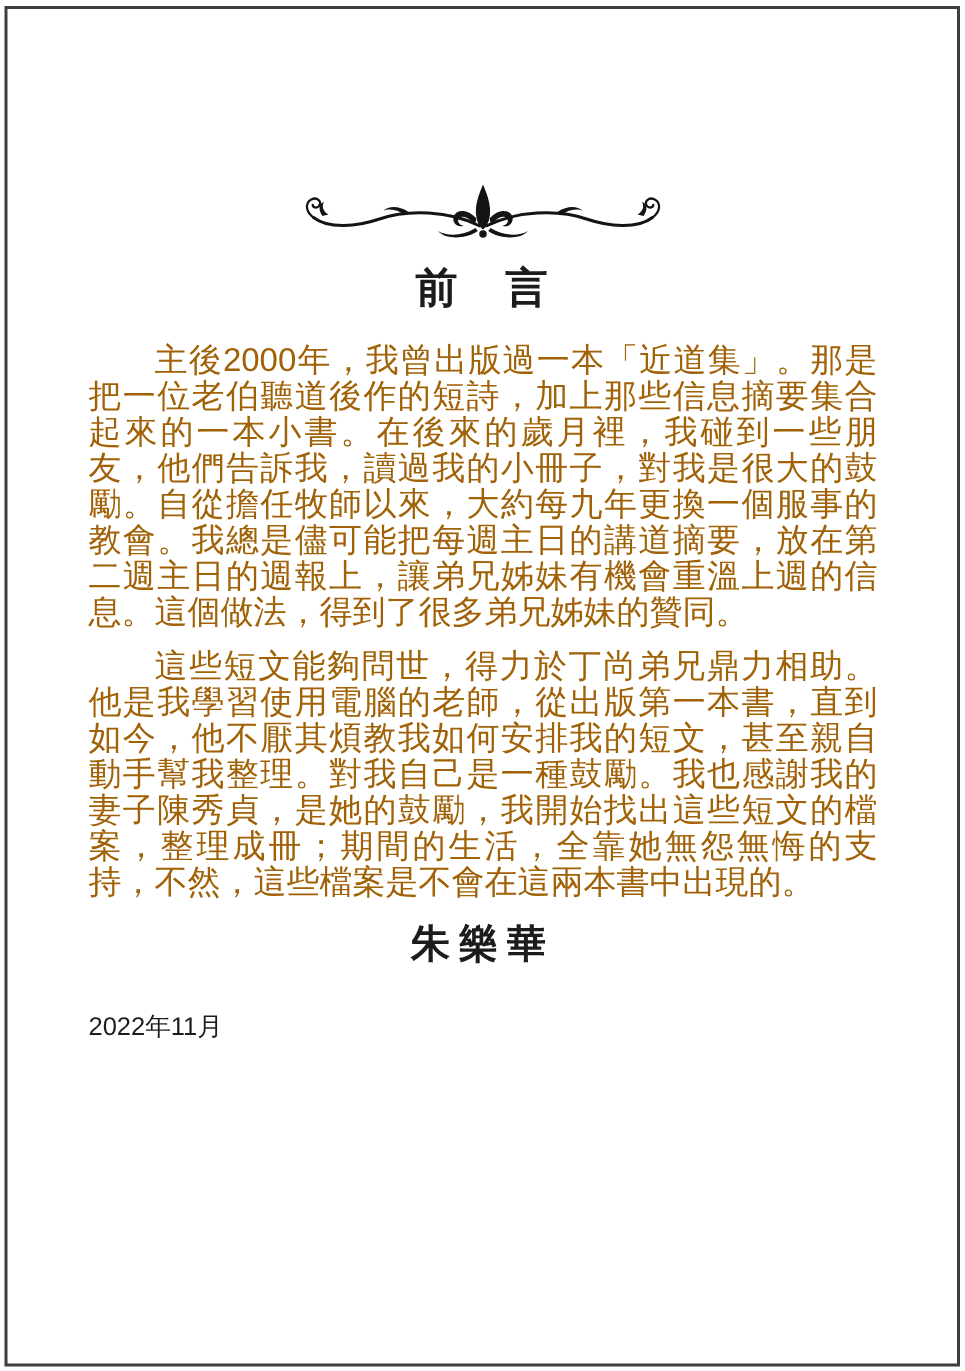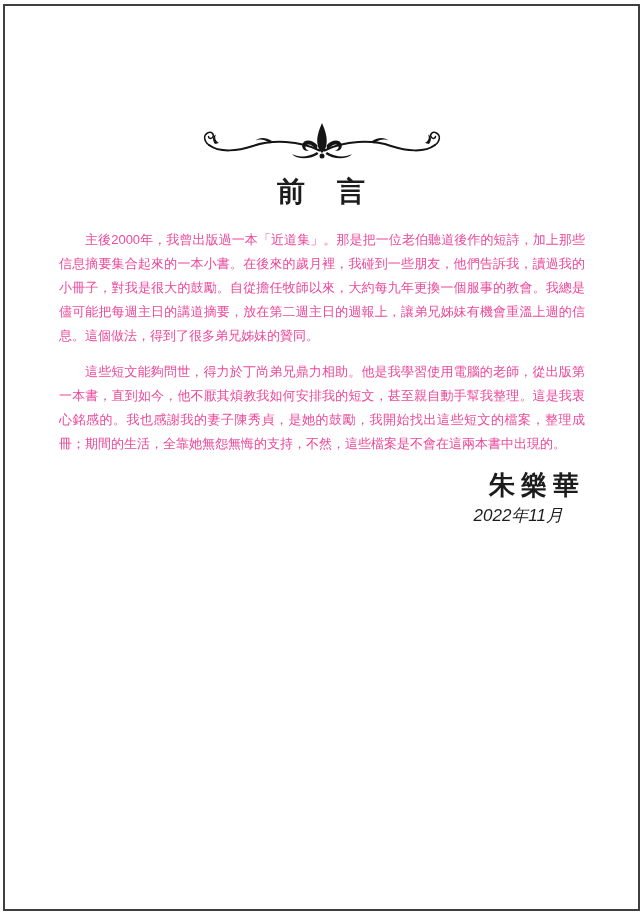--- a/index.html
+++ b/index.html
@@ -39,53 +39,52 @@
   .page-title {
     margin: 12px 0 20px 0;
     text-align: center;
     font-size: 28px;
     line-height: 32px;
     font-weight: bold;
     letter-spacing: 2px;
   }
   .body-text p {
     margin: 0 0 12px 0;
-    font-size: 13px;
+    font-size: 22px;
     line-height: 24px;
     text-align: justify;
     text-justify: inter-ideograph;
     text-indent: 2em;
-    color: #ec4899;
+    color: #a16207;
   }
   .body-text p:last-child {
     margin-bottom: 0;
   }
   .signature-line {
     margin-top: 12px;
     display: flex;
     justify-content: flex-end;
-    align-items: flex-end;
+    align-items: center;
     flex-direction: column;
   }
   .signature-name {
     font-family: "Liberation Serif", serif;
     font-weight: 900;
     font-size: 26px;
     letter-spacing: 6px;
   }
   .signature-place {
     font-size: 16px;
     margin-left: 4px;
   }
   .date-line {
-    margin-top: 1px;
-    text-align: right;
+    margin-top: 26px;
+    text-align: left;
     padding-right: 22px;
     font-size: 17px;
-    font-style: italic;
   }
 </style>
 </head>
 <body>
 
 <div class="page">
   <div class="page-frame"></div>
 
   <div class="content">
 
@@ -106,21 +105,21 @@
           <path d="M150 38 C138 30 124 30 117 37 C126 33 138 36 146 43 Z" fill="#141414"></path>
         </g>
         <use href="#leftFlourish" transform="translate(500,0) scale(-1,1)"></use>
       </svg>
     </div>
 
     <h1 class="page-title">前　言</h1>
 
     <div class="body-text">
       <p>主後2000年，我曾出版過一本「近道集」。那是把一位老伯聽道後作的短詩，加上那些信息摘要集合起來的一本小書。在後來的歲月裡，我碰到一些朋友，他們告訴我，讀過我的小冊子，對我是很大的鼓勵。自從擔任牧師以來，大約每九年更換一個服事的教會。我總是儘可能把每週主日的講道摘要，放在第二週主日的週報上，讓弟兄姊妹有機會重溫上週的信息。這個做法，得到了很多弟兄姊妹的贊同。</p>
-      <p>這些短文能夠問世，得力於丁尚弟兄鼎力相助。他是我學習使用電腦的老師，從出版第一本書，直到如今，他不厭其煩教我如何安排我的短文，甚至親自動手幫我整理。這是我衷心銘感的。我也感謝我的妻子陳秀貞，是她的鼓勵，我開始找出這些短文的檔案，整理成冊；期間的生活，全靠她無怨無悔的支持，不然，這些檔案是不會在這兩本書中出現的。</p>
+      <p>這些短文能夠問世，得力於丁尚弟兄鼎力相助。他是我學習使用電腦的老師，從出版第一本書，直到如今，他不厭其煩教我如何安排我的短文，甚至親自動手幫我整理。對我自己是一種鼓勵。我也感謝我的妻子陳秀貞，是她的鼓勵，我開始找出這些短文的檔案，整理成冊；期間的生活，全靠她無怨無悔的支持，不然，這些檔案是不會在這兩本書中出現的。</p>
     </div>
 
     <div class="signature-line">
       <span class="signature-name">朱樂華</span>
     </div>
 
     <div class="date-line">2022年11月</div>
 
   </div>
 </div>

